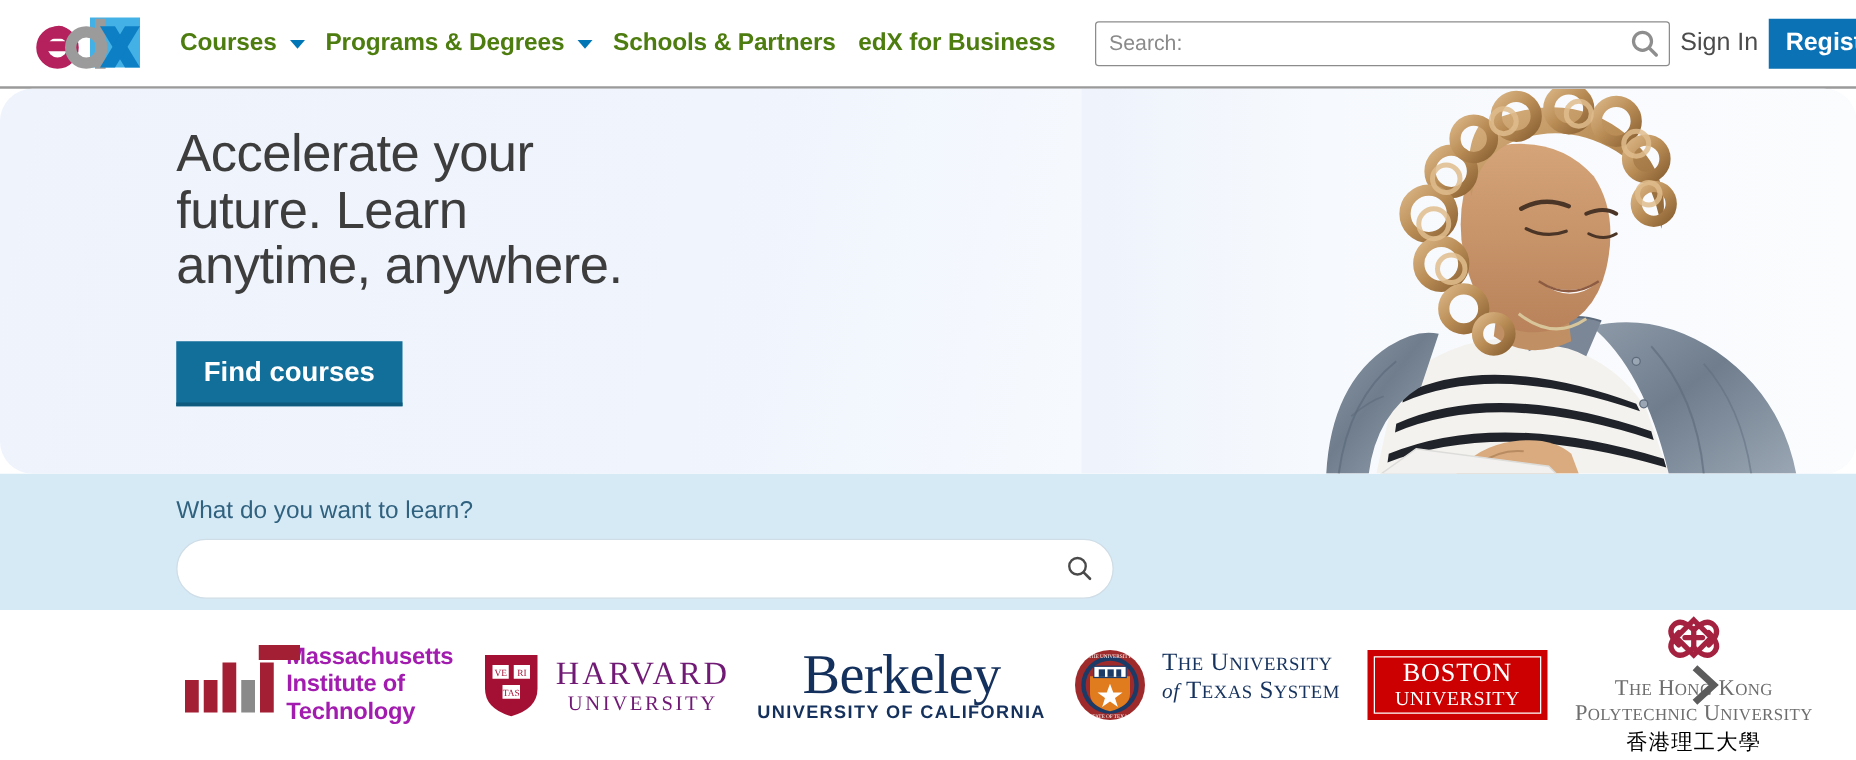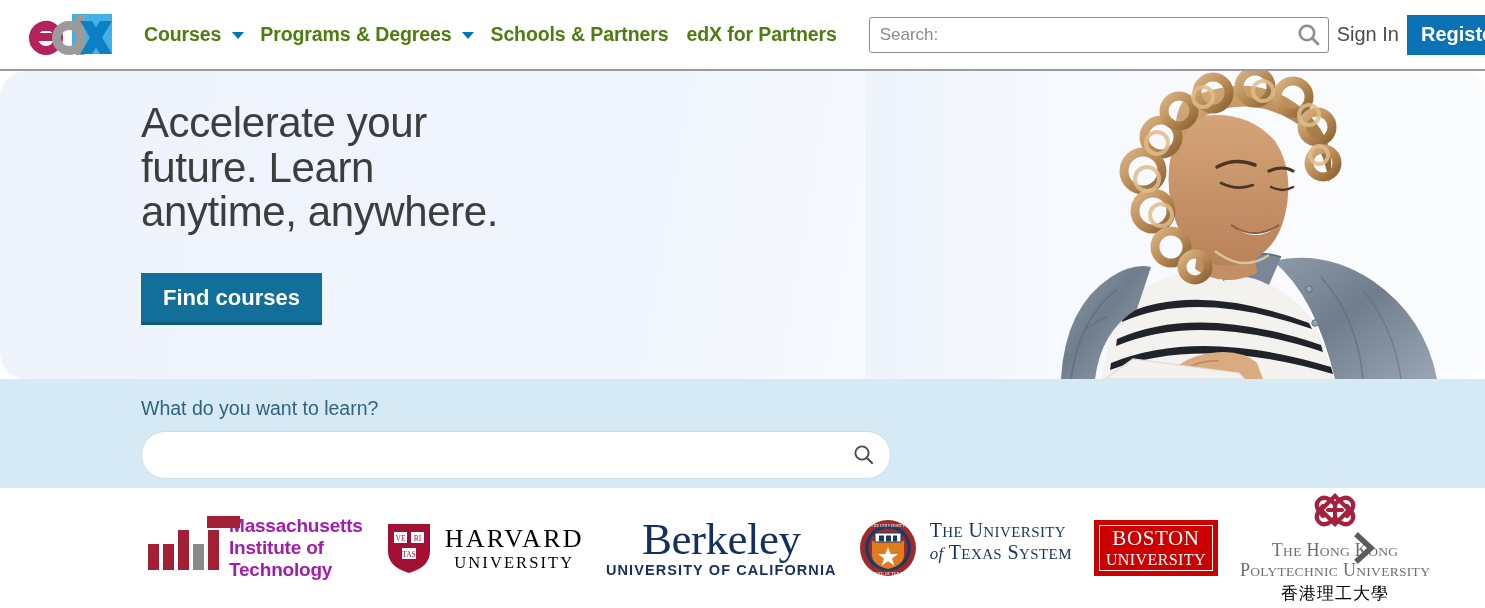--- a/index.html
+++ b/index.html
@@ -214,21 +214,21 @@
     font-size: 19px;
     line-height: 1.17;
     white-space: pre-line;
     letter-spacing: -0.2px;
   }
 
   
   .harv { display: flex; align-items: center; gap: 12px; }
   .harv-text {
     font-family: "Liberation Serif", serif;
-    color: #000000;
+    color: #701a75;
     text-align: center;
     line-height: 1.05;
   }
   .harv-1 { font-size: 26px; letter-spacing: 2.3px; }
   .harv-2 { font-size: 16.5px; letter-spacing: 2.1px; margin-top: 2px; }
 
   
   .berk { text-align: center; position: relative; }
   .berk-1 {
     font-family: "Liberation Serif", serif;
@@ -255,21 +255,21 @@
     font-size: 20px;
     letter-spacing: 0.4px;
   }
   .tex-text .sm { font-size: 15px; }
   .tex-it { font-style: italic; font-size: 17px; }
 
   
   .bu {
     background: #cc0000;
     padding: 5px;
-    width: 124px; height: 56px;
+    width: 144px; height: 56px;
     display: flex; align-items: flex-end; justify-content: center;
   }
   .bu-in {
     border: 1.5px solid #ffffff;
     width: 100%; height: 100%;
     display: flex; flex-direction: column;
     align-items: center; justify-content: center;
     color: #ffffff;
     font-family: "Liberation Serif", serif;
     line-height: 1.0;
@@ -326,21 +326,21 @@
     </svg>
   </div>
 
   <div class="nav">
     <span class="nav-item">Courses</span>
     <span class="caret"></span>
     <span class="nav-item">Programs &amp; Degrees</span>
     <span class="caret"></span>
     <span class="nav-item">Schools &amp; Partners</span>
     <span class="nav-gap"></span>
-    <span class="nav-item">edX for Partners</span>
+    <span class="nav-item">edX for Business</span>
   </div>
 
   <div class="search-wrap">
     <input class="search-box" type="text" placeholder="Search:" style="">
     <button class="search-btn">
       <svg width="26" height="26" viewBox="0 0 26 26">
         <circle cx="11" cy="11" r="7.2" fill="none" stroke="#8e8e8e" stroke-width="2.6"></circle>
         <line x1="16.3" y1="16.3" x2="22" y2="22" stroke="#8e8e8e" stroke-width="2.8" stroke-linecap="round"></line>
       </svg>
     </button>

